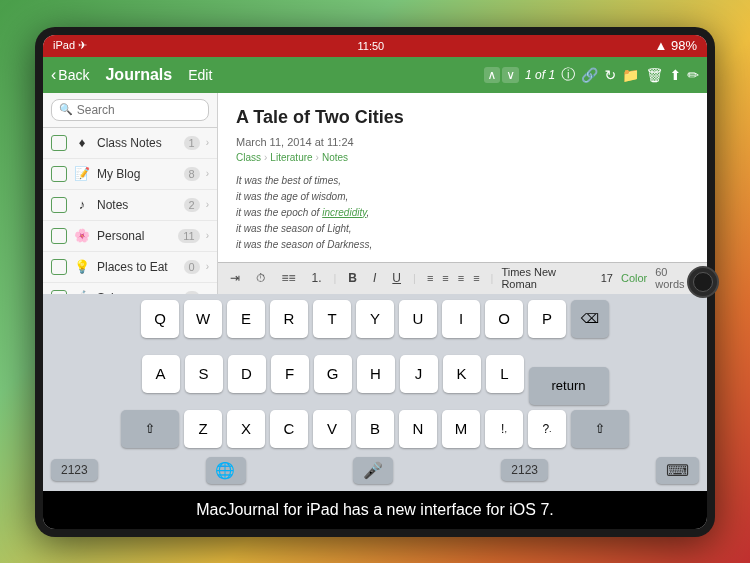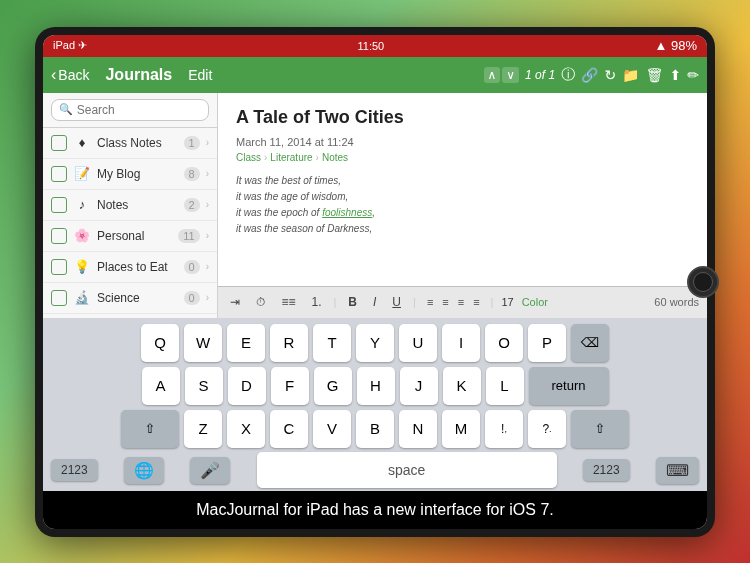--- a/index.html
+++ b/index.html
@@ -219,21 +219,21 @@
       cursor: pointer;
       box-shadow: 0 1px 2px rgba(0,0,0,0.3);
       user-select: none;
     }
     .kb-key.dark {
       background: #adb5bd;
       color: #000;
       font-size: 13px;
     }
     .kb-key.wide { min-width: 58px; font-size: 13px; }
-    .kb-key.return-key { min-width: 80px; font-size: 13px; }
+    .kb-key.return-key { min-width: 80px; font-size: 13px; margin-top: 24px; }
     .kb-key.space-key { flex: 1; max-width: 300px; font-size: 13px; background: white; }
     .kb-bottom-row {
       display: flex; justify-content: space-between; align-items: center;
       padding: 4px 8px 6px;
       height: 39px;
     }
     .kb-bottom-btn {
       background: #adb5bd; border-radius: 5px;
       padding: 4px 10px; font-size: 12px; color: #333;
       cursor: pointer; min-width: 40px; text-align: center;
@@ -380,21 +380,22 @@
           <div class="doc-breadcrumb">
             <span style="color:#4a9e4a;">Class</span>
             <span class="doc-breadcrumb-sep">›</span>
             <span style="color:#4a9e4a;">Literature</span>
             <span class="doc-breadcrumb-sep">›</span>
             <span style="color:#4a9e4a;">Notes</span>
           </div>
           <div class="doc-body">
             <div>It was the best of times,</div>
             <div>it was the age of wisdom,</div>
-            <div>it was the epoch of <a href="#">foolishness</a>,</div>
+            <div>it was the epoch of <a href="#">incredidity</a>,</div>
+            <div>it was the season of Light,</div>
             <div>it was the season of Darkness,</div>
 
           </div>
         </div>
 
         <div class="format-bar">
           <button class="format-btn">⇥</button>
           <button class="format-btn">⏱</button>
           <button class="format-btn">≡≡</button>
           <button class="format-btn">1.</button>
@@ -403,20 +404,21 @@
           <button class="format-btn italic">I</button>
           <button class="format-btn underline">U</button>
           <span class="format-separator">|</span>
           <div class="format-align">
             <button class="format-align-btn">≡</button>
             <button class="format-align-btn">≡</button>
             <button class="format-align-btn">≡</button>
             <button class="format-align-btn">≡</button>
           </div>
           <span class="format-separator">|</span>
+          <span class="format-font">Times New Roman</span>
           <span class="format-size">17</span>
           <span class="format-color">Color</span>
           <span class="format-word-count">60 words</span>
         </div>
       </div>
     </div>
 
     <div class="keyboard">
       <div class="keyboard-rows">
 
@@ -459,21 +461,20 @@
           <div class="kb-key" style="font-size:12px;">!<br><span style="font-size:9px;">,</span></div>
           <div class="kb-key" style="font-size:12px;">?<br><span style="font-size:9px;">.</span></div>
           <div class="kb-key dark wide">⇧</div>
         </div>
       </div>
 
       <div class="kb-bottom-row">
         <div class="kb-bottom-btn">2123</div>
         <div class="kb-bottom-btn kb-bottom-special">🌐</div>
         <div class="kb-bottom-btn kb-bottom-special">🎤</div>
-        <div class="kb-key space-key" style="height:36px; font-size:14px; color:#555;">space</div>
         <div class="kb-bottom-btn">2123</div>
         <div class="kb-bottom-btn kb-bottom-special">⌨</div>
       </div>
     </div>
 
     <div class="caption-bar">
       <span>MacJournal for iPad has a new interface for iOS 7.</span>
     </div>
 
   </div>

